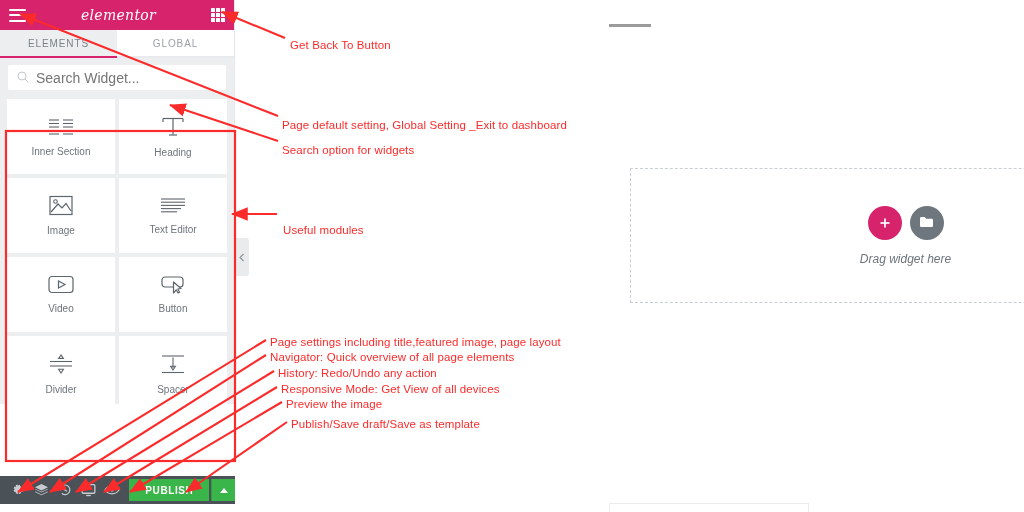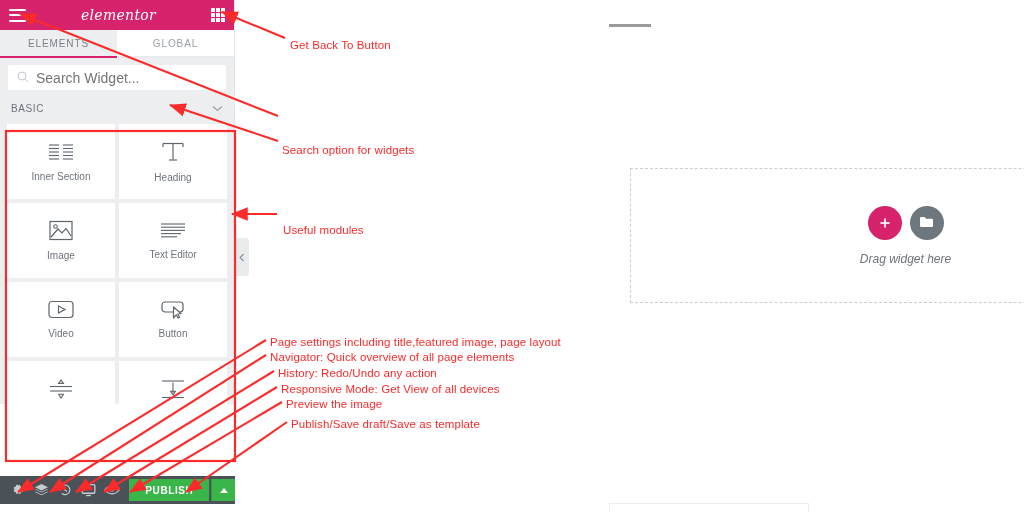--- a/index.html
+++ b/index.html
@@ -125,28 +125,20 @@
         <span>
           <svg width="12" height="12" viewBox="0 0 12 12">
             <circle cx="5" cy="5" r="4" fill="none" stroke="#c3c8ce" stroke-width="1"></circle>
             <line x1="8" y1="8" x2="11.2" y2="11.2" stroke="#c3c8ce" stroke-width="1"></line>
           </svg>
         </span>
         <input type="text" placeholder="Search Widget..." style="">
       </div>
     </div>
 
-    <div class="section-head">
-      <span>BASIC</span>
-      <span>
-        <svg width="11" height="7" viewBox="0 0 11 7">
-            <polyline points="1,1.5 5.5,5.5 10,1.5" fill="none" stroke="#9aa1a9" stroke-width="1.2"></polyline>
-          </svg>
-      </span>
-    </div>
 
     <div class="widgets">
 
       <div class="widget">
         <span>
           <svg width="26" height="20" viewBox="0 0 26 20">
             <g stroke="#5d656d" stroke-width="1.1">
               <line x1="1" y1="3" x2="11" y2="3"></line>
                 <line x1="1" y1="6.5" x2="11" y2="6.5"></line>
               <line x1="1" y1="10" x2="11" y2="10"></line>
@@ -347,20 +339,21 @@
       <line x1="277" y1="387" x2="104" y2="492"></line>
       <line x1="282" y1="402" x2="130" y2="492"></line>
       <line x1="287" y1="422" x2="186" y2="492"></line>
     </g>
 
     <rect x="6" y="131" width="229" height="330" fill="none" stroke="#fb2b2b" stroke-width="2.2"></rect>
   </svg>
 
   <div class="anno-layer">
     <div class="anno-text" style="left:290px; top:39px;">Get Back To Button</div>
+    <div class="anno-text" style="left:282px; top:119px;">Page default setting, Global Setting _Exit to dashboard</div>
     <div class="anno-text" style="left:282px; top:144px;">Search option for widgets</div>
     <div class="anno-text" style="left:283px; top:224px;">Useful modules</div>
     <div class="anno-text" style="left:270px; top:336px;">Page settings including title,featured image, page layout</div>
     <div class="anno-text" style="left:270px; top:351px;">Navigator: Quick overview of all page elements</div>
     <div class="anno-text" style="left:278px; top:367px;">History: Redo/Undo any action</div>
     <div class="anno-text" style="left:281px; top:383px;">Responsive Mode: Get View of all devices</div>
     <div class="anno-text" style="left:286px; top:398px;">Preview the image</div>
     <div class="anno-text" style="left:291px; top:418px;">Publish/Save draft/Save as template</div>
   </div>
 

